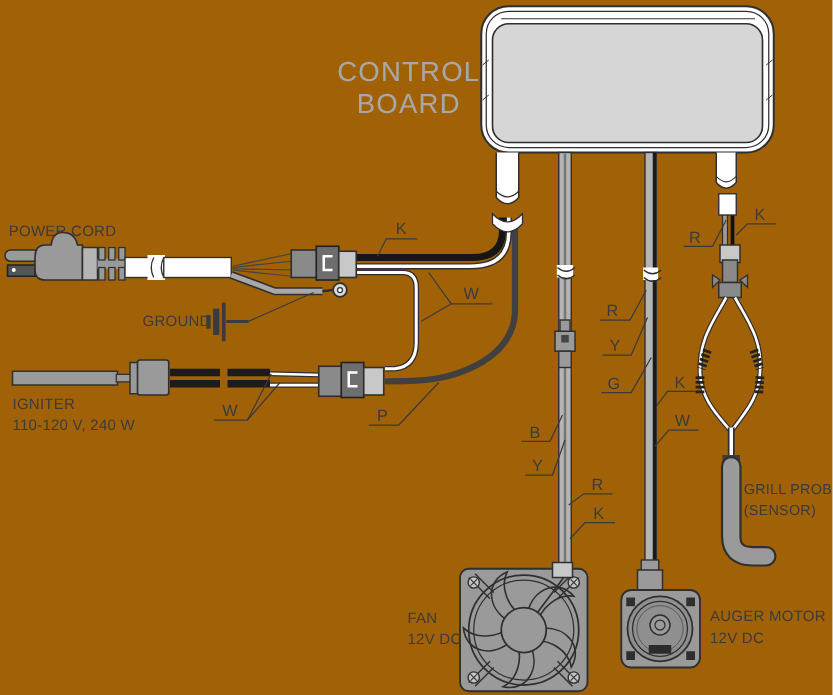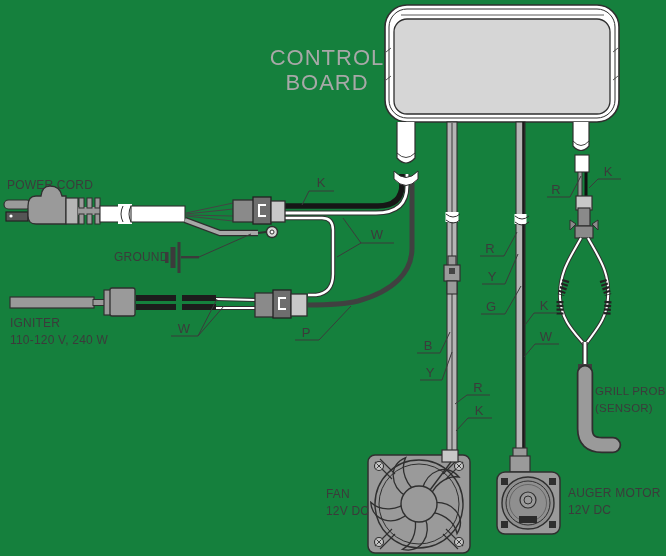--- a/index.html
+++ b/index.html
@@ -1,16 +1,16 @@
 <!DOCTYPE html>
 <html><head>
 <meta charset="utf-8">
 <style>
   html,body{margin:0;padding:0;background:#fff;}
-  .stage{position:relative;width:666px;height:556px;background:#15803d;overflow:hidden;
+  .stage{position:relative;width:666px;height:556px;background:#a16207;overflow:hidden;
          font-family:"Liberation Sans", sans-serif;}
   svg{display:block;}
   .lbl{font-family:"Liberation Sans",sans-serif;font-size:12px;letter-spacing:.2px;fill:#3b3b3b;}
   .lbl-sm{font-family:"Liberation Sans",sans-serif;font-size:11.5px;letter-spacing:.2px;fill:#3b3b3b;}
   .wl{font-family:"Liberation Sans",sans-serif;font-size:13px;fill:#3b3b3b;}
   .title{font-family:"Liberation Sans",sans-serif;font-size:22px;letter-spacing:1px;fill:#a8a8a8;}
   .leader{stroke:#3b3b3b;stroke-width:1;fill:none;}
 </style>
 </head>
 <body>

